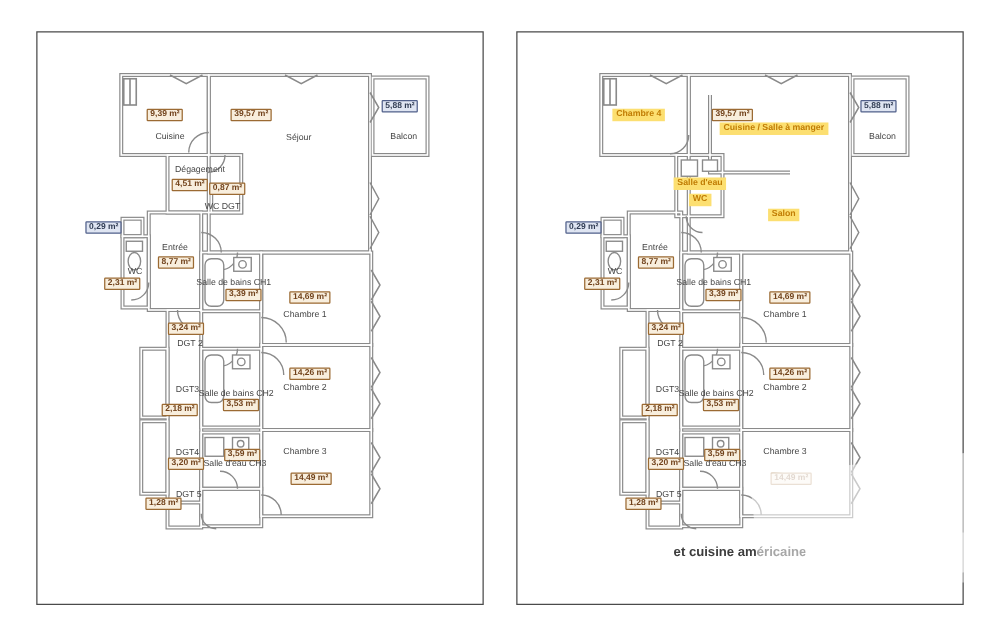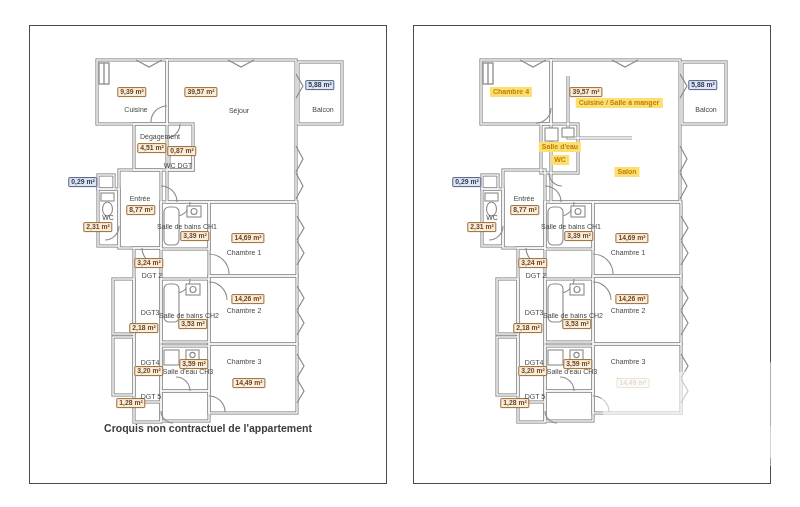--- a/index.html
+++ b/index.html
@@ -139,21 +139,20 @@
         <div class="lbl area" style="left: 163px; top: 298px;">3,53 m²</div>
         <div class="lbl name" style="left: 120px; top: 337px;">DGT4</div>
         <div class="lbl area" style="left: 119px; top: 345px;">3,20 m²</div>
         <div class="lbl area" style="left: 164px; top: 338px;">3,59 m²</div>
         <div class="lbl name" style="left: 158px; top: 346px;">Salle d'eau CH3</div>
         <div class="lbl name" style="left: 214px; top: 336px;">Chambre 3</div>
         <div class="lbl area" style="left: 219px; top: 357px;">14,49 m²</div>
         <div class="lbl area" style="left: 101px; top: 377px;">1,28 m²</div>
         <div class="lbl name" style="left: 121px; top: 371px;">DGT 5</div>
       </div>
-    <div class="caption">Croquis non contractuel  de l'appartement</div>
     <div class="caption2"></div>
   </div>
 
   <div class="panel" id="panel-right">
     <svg class="plan-svg" width="356" height="457" viewBox="0 0 356 457">
       <defs>
         <g id="roomsR">
           <rect x="67" y="34" width="70" height="64"></rect>
           <rect x="137" y="34" width="129" height="142"></rect>
           <rect x="268" y="36" width="44" height="62"></rect>
@@ -254,17 +253,18 @@
         <div class="lbl area" style="left: 163px; top: 298px;">3,53 m²</div>
         <div class="lbl name" style="left: 120px; top: 337px;">DGT4</div>
         <div class="lbl area" style="left: 119px; top: 345px;">3,20 m²</div>
         <div class="lbl area" style="left: 164px; top: 338px;">3,59 m²</div>
         <div class="lbl name" style="left: 158px; top: 346px;">Salle d'eau CH3</div>
         <div class="lbl name" style="left: 214px; top: 336px;">Chambre 3</div>
         <div class="lbl areaf" style="left: 219px; top: 357px;">14,49 m²</div>
         <div class="lbl area" style="left: 101px; top: 377px;">1,28 m²</div>
         <div class="lbl name" style="left: 121px; top: 371px;">DGT 5</div>
       </div>
+    <div class="caption2">et cuisine américaine</div>
     <div class="watermark"></div>
     <div class="watermark2"></div>
   </div>
 
 </div>
 
 </body></html>

